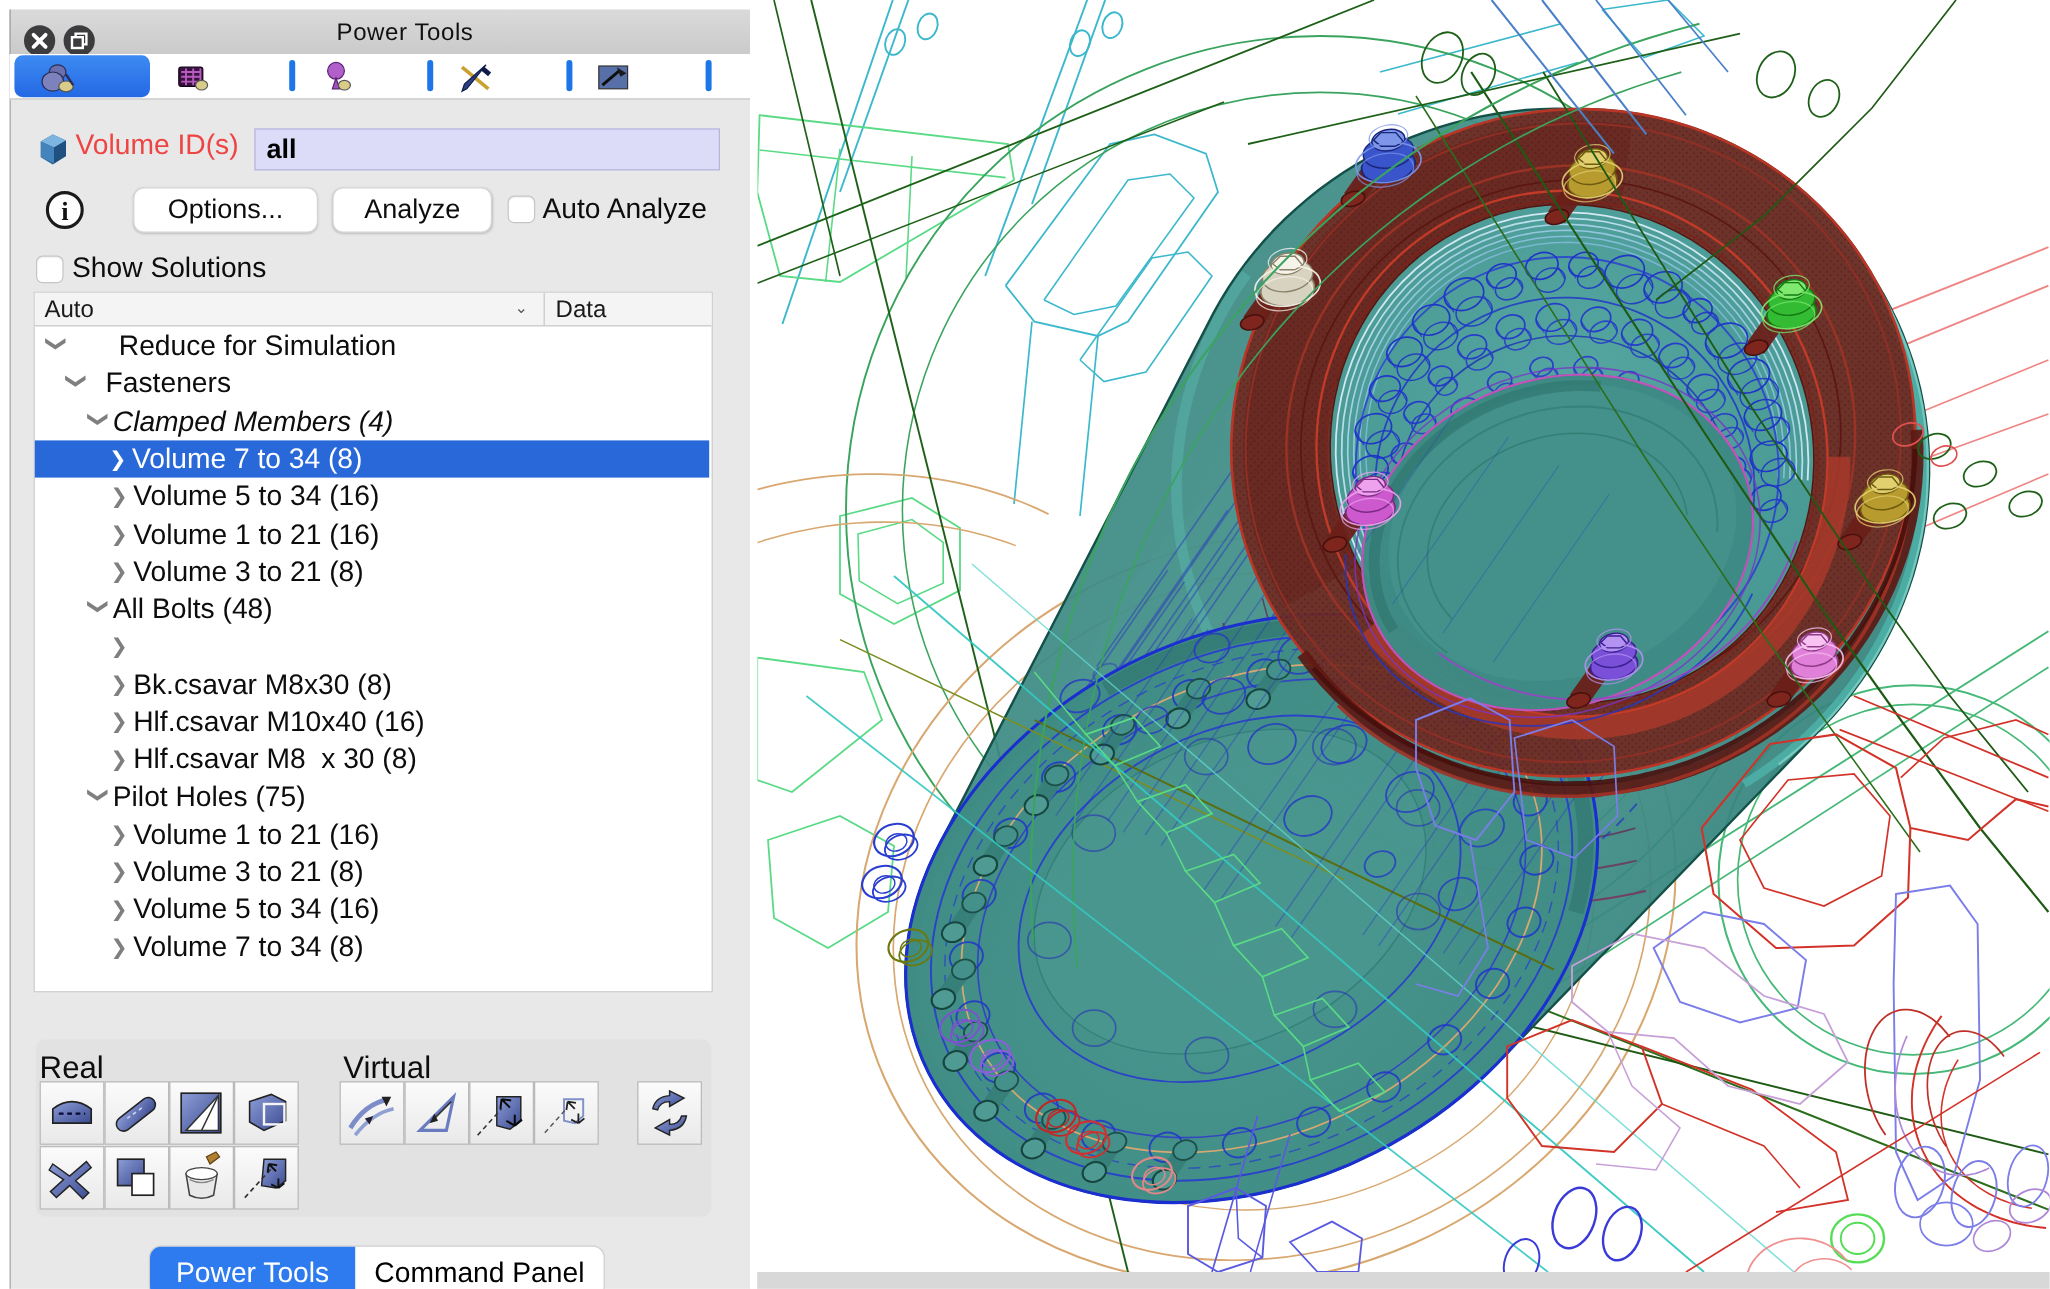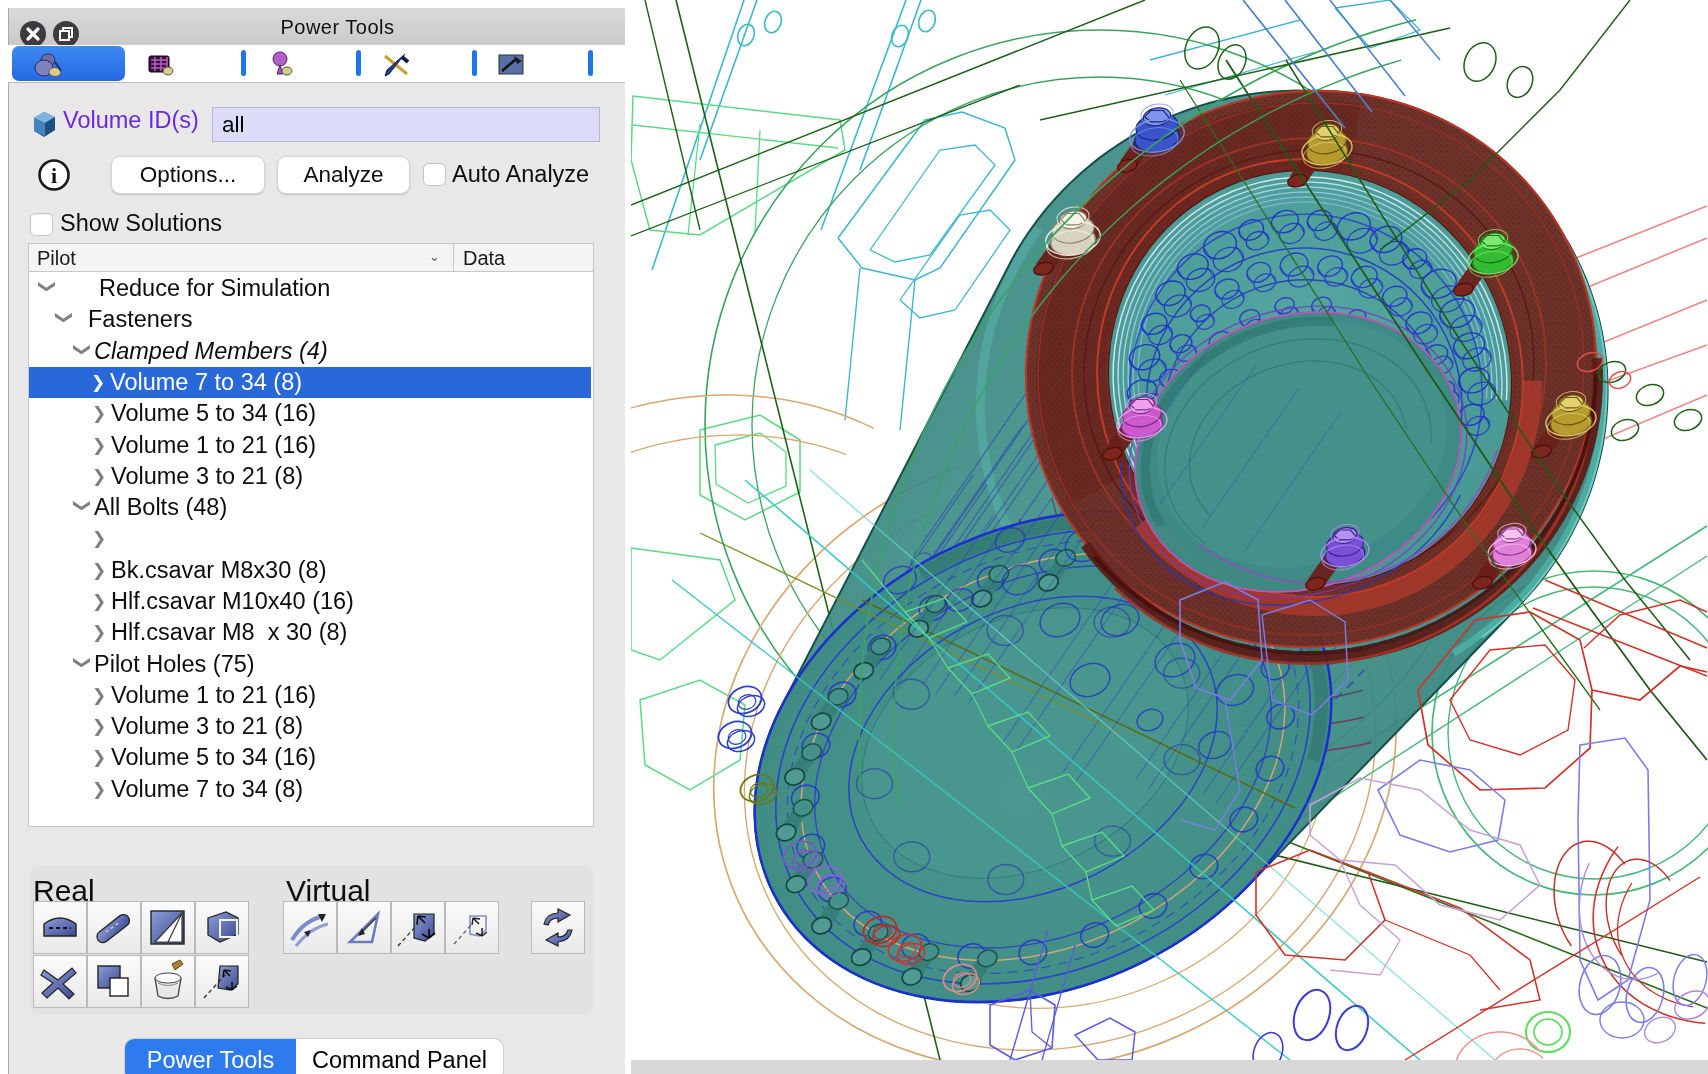--- a/index.html
+++ b/index.html
@@ -10,41 +10,41 @@
     background:linear-gradient(#dadada,#cbcaca);border-bottom:1px solid #b3b3b3;border-left:1px solid #a9a9a9;}
   .tbtn{position:absolute;top:13px;width:26px;height:26px;border-radius:50%;background:#3c3c3e;}
   #title{position:absolute;left:0;top:0;width:100%;height:37px;line-height:39px;text-align:center;
     font-size:20px;letter-spacing:0.5px;color:#111;left:56px;width:545px;}
   #tabs{position:absolute;left:8px;top:45px;width:617px;height:37px;background:#fff;border-bottom:1px solid #bdbdbd;}
   #seltab{position:absolute;left:4px;top:1px;width:113px;height:35px;border-radius:7px;
     background:linear-gradient(#3d8bf2,#2468e4);}
   .tsep{position:absolute;top:5px;width:5px;height:26px;border-radius:3px;background:#1d76e8;}
   .ticon{position:absolute;top:5px;}
   
-  #vlabel{position:absolute;left:63px;top:107px;font-size:23.5px;color:#6d28d9;}
+  #vlabel{position:absolute;left:63px;top:107px;font-size:23.5px;color:#ef4444;}
   #vfield{position:absolute;left:212px;top:107px;width:377px;height:33px;background:#dcdcf8;
-    border:1px solid #b5b4da;font-size:22.5px;line-height:33px;padding-left:9px;color:#000;}
+    border:1px solid #b5b4da;font-size:22.5px;line-height:33px;padding-left:9px;color:#000;font-weight:bold;}
   .btn{position:absolute;top:156px;height:36px;background:#fff;border:1px solid #d6d5d5;border-radius:9px;
     box-shadow:0 1px 2px rgba(0,0,0,0.18);font-size:22.5px;color:#0d0d0d;text-align:center;line-height:36px;}
   .cb{position:absolute;width:21px;height:21px;background:#fff;border:1px solid #c6c5c5;border-radius:5.5px;
     box-shadow:inset 0 1px 1px rgba(0,0,0,0.06);}
   .cblabel{position:absolute;font-size:23.5px;color:#0d0d0d;}
   
   #tbl{position:absolute;left:28px;top:243px;width:564px;height:582px;background:#fff;border:1px solid #c8c7c7;}
   #thead{position:absolute;left:0;top:0;width:100%;height:27px;background:#f5f4f4;border-bottom:1px solid #c8c7c7;
     font-size:20px;color:#1a1a1a;}
   #thead .sep{position:absolute;left:424px;top:0;width:1px;height:27px;background:#c8c7c7;}
   .trow{position:absolute;left:1px;width:561px;height:31px;font-size:23.5px;color:#0d0d0d;line-height:31px;white-space:pre;}
   .trow .chev{position:absolute;top:0px;color:#7f7f7f;font-size:17px;}
   .trow .chevv{position:absolute;top:-2px;color:#7f7f7f;font-size:17px;display:inline-block;transform:rotate(90deg);}
   .sel{background:#2968d9;color:#fff;width:562px;left:0px;}
   .sel .chev{color:#fff;}
   
   #toolgrp{position:absolute;left:30px;top:866px;width:563px;height:148px;background:#e3e2e2;border-radius:8px;}
-  .grplabel{position:absolute;font-size:30px;color:#0d0d0d;top:874px;}
+  .grplabel{position:absolute;font-size:26px;color:#0d0d0d;top:874px;}
   .tbtn2{position:absolute;width:54px;height:53px;background:linear-gradient(#fbfbfb,#e9e9e9);border:1px solid #bbbaba;
     box-sizing:border-box;}
   
   #btabs{position:absolute;left:125px;top:1039px;width:378px;height:42px;border-radius:9px;background:#fff;
     box-shadow:0 0 0 1px #cecece;}
   #btab1{position:absolute;left:0;top:0;width:171px;height:42px;background:#2e7bef;border-radius:9px 0 0 9px;
     color:#fff;font-size:23.5px;text-align:center;line-height:42px;}
   #btab2{position:absolute;left:171px;top:0;width:207px;height:42px;color:#000;font-size:23.5px;text-align:center;line-height:42px;}
   #strip{position:absolute;left:631px;top:1060px;width:1077px;height:14px;background:#d9d8d8;}
   #whitegap{position:absolute;left:625px;top:0;width:6px;height:1074px;background:#fff;}
@@ -773,21 +773,21 @@
   <div class="btn" style="left:111px;width:152px;">Options...</div>
   <div class="btn" style="left:277px;width:131px;">Analyze</div>
   <div class="cb" style="left:423px;top:163px;"></div>
   <div class="cblabel" style="left:452px;top:161px;">Auto Analyze</div>
 
   <div class="cb" style="left:30px;top:213px;"></div>
   <div class="cblabel" style="left:60px;top:210px;">Show Solutions</div>
 
   <div id="tbl">
     <div id="thead">
-        <span style="position:absolute;left:8px;top:3px;">Pilot</span>
+        <span style="position:absolute;left:8px;top:3px;">Auto</span>
       <span style="position:absolute;left:400px;top:5px;color:#555;font-size:13px;">⌄</span>
       <div class="sep"></div>
       <span style="position:absolute;left:434px;top:3px;">Data</span>
     </div>
     <div class="trow" style="top:29px;"><span class="chevv" style="left:10px;">❯</span><span style="position:absolute;left:29px;margin-left:40px;">Reduce for Simulation</span></div>
     <div class="trow" style="top:60px;"><span class="chevv" style="left:27px;">❯</span><span style="position:absolute;left:46px;margin-left:12px;">Fasteners</span></div>
     <div class="trow" style="top:92px;"><span class="chevv" style="left:45px;">❯</span><span style="position:absolute;left:64px;font-style:italic;">Clamped Members (4)</span></div>
     <div class="trow sel" style="top:123px;"><span class="chev" style="left:62px;">❯</span><span style="position:absolute;left:81px;">Volume 7 to 34 (8)</span></div>
     <div class="trow" style="top:154px;"><span class="chev" style="left:62px;">❯</span><span style="position:absolute;left:81px;">Volume 5 to 34 (16)</span></div>
     <div class="trow" style="top:186px;"><span class="chev" style="left:62px;">❯</span><span style="position:absolute;left:81px;">Volume 1 to 21 (16)</span></div>

